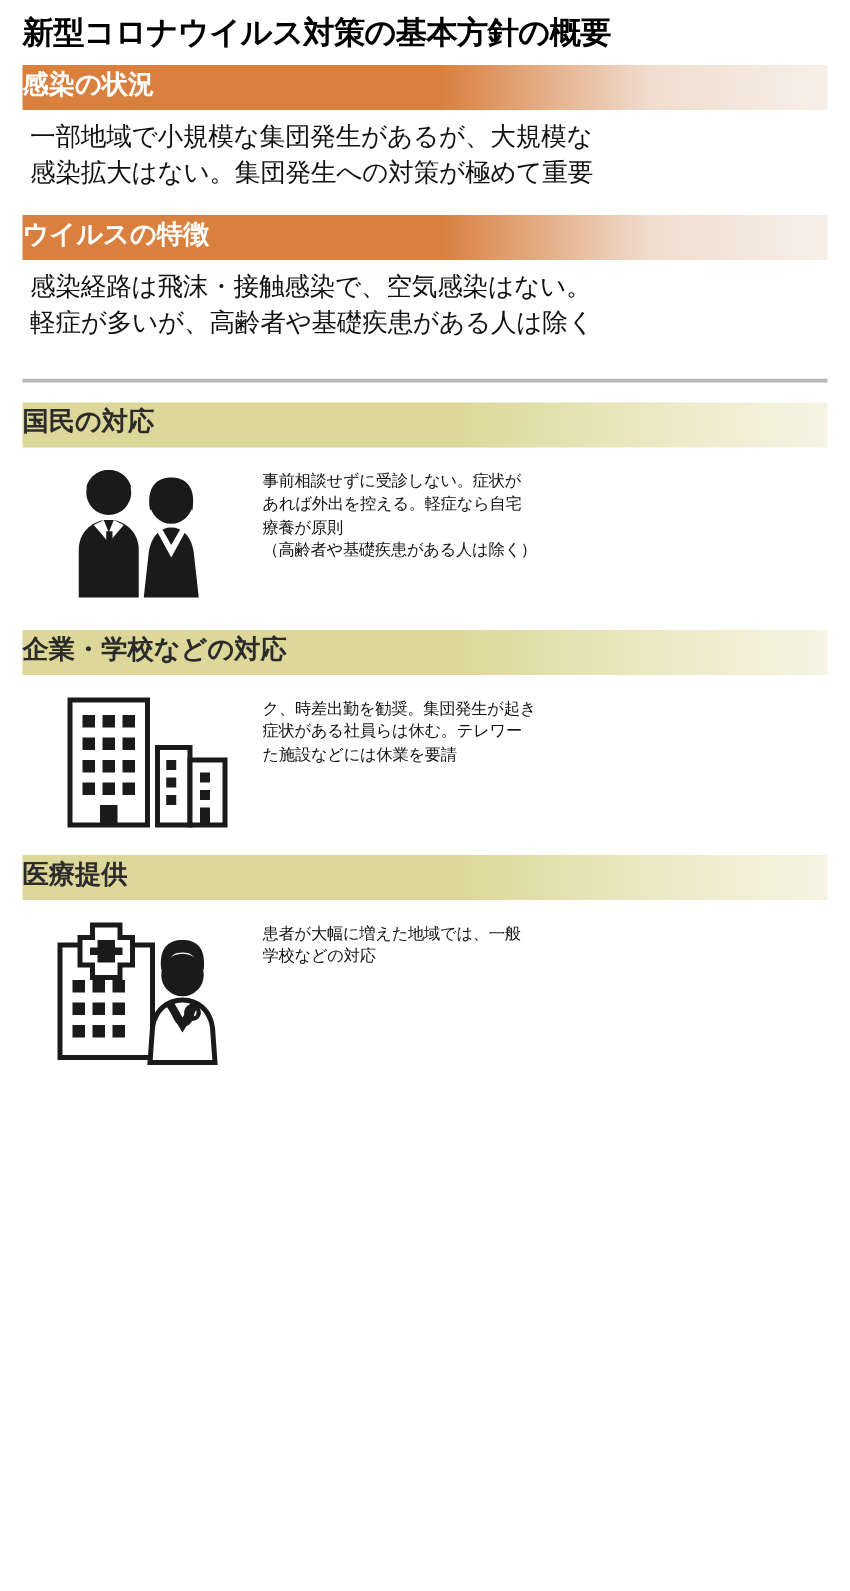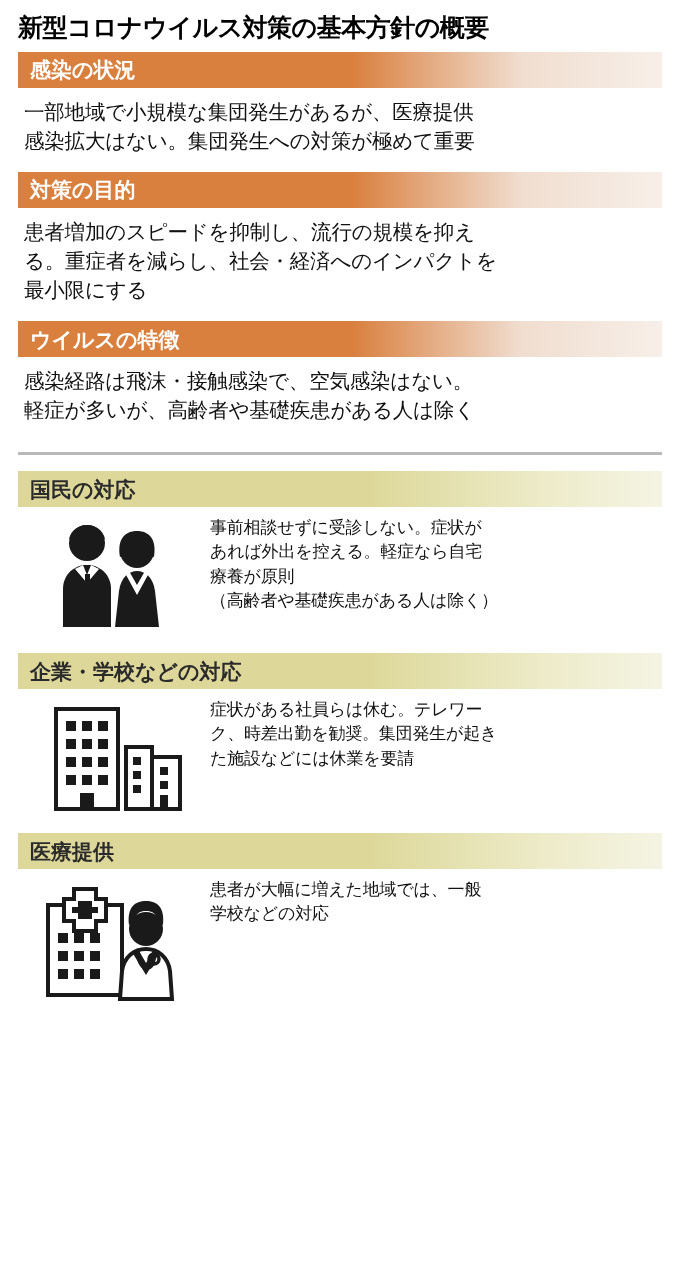--- a/index.html
+++ b/index.html
@@ -14,20 +14,21 @@
     color: #111111;
     position: relative;
     overflow: hidden;
   }
   .page {
     width: 680px;
     height: 1273px;
     box-sizing: border-box;
     padding: 0 18px;
     position: relative;
+    font-family: Liberation Mono, monospace;
   }
 
   
   .title-wrap {
     padding-top: 14px;
     padding-bottom: 8px;
   }
   .title {
     font-size: 25px;
     font-weight: bold;
@@ -36,21 +37,21 @@
     color: #000;
     white-space: nowrap;
   }
 
   
   .banner {
     height: 36px;
     display: flex;
     align-items: center;
     box-sizing: border-box;
-    padding-left: 12px;
+    padding-left: 0;
     position: relative;
   }
   .banner.orange {
     background: linear-gradient(to right, #d9803f 0%, #d9803f 52%, #f0ddcf 78%, #f7efe8 100%);
   }
   .banner.olive {
     background: linear-gradient(to right, #ddd89a 0%, #ddd89a 55%, #eceac6 80%, #f5f4e4 100%);
   }
   .banner-label {
     font-size: 21px;
@@ -86,23 +87,23 @@
   .icon-cell {
     width: 192px;
     min-width: 192px;
     display: flex;
     align-items: center;
     justify-content: center;
     padding-top: 10px;
   }
   .icon-text {
     flex: 1;
-    font-size: 17px;
+    font-size: 13px;
     line-height: 1.42;
-    padding: 9px 2px 12px 0;
+    padding: 19px 2px 12px 0;
     letter-spacing: -0.2px;
   }
   .icon-text p { margin: 0; }
 
   .sec-gap { margin-top: 16px; }
 
   svg { display: block; }
 </style>
 </head>
 <body>
@@ -113,35 +114,25 @@
     <div class="title">新型コロナウイルス対策の基本方針の概要</div>
   </div>
 
   <div class="top-block">
 
     <div class="section">
       <div class="banner orange">
         <span class="banner-label">感染の状況</span>
       </div>
       <div class="body-text">
-        <p>一部地域で小規模な集団発生があるが、医療提供</p>
+        <p>一部地域で小規模な集団発生があるが、大規模な</p>
         <p>感染拡大はない。集団発生への対策が極めて重要</p>
       </div>
     </div>
 
-    <div class="section">
-      <div class="banner orange">
-        <span class="banner-label">対策の目的</span>
-      </div>
-      <div class="body-text">
-        <p>患者増加のスピードを抑制し、流行の規模を抑え</p>
-        <p>る。重症者を減らし、社会・経済へのインパクトを</p>
-        <p>最小限にする</p>
-      </div>
-    </div>
 
     <div class="section">
       <div class="banner orange">
         <span class="banner-label">ウイルスの特徴</span>
       </div>
       <div class="body-text">
         <p>感染経路は飛沫・接触感染で、空気感染はない。</p>
         <p>軽症が多いが、高齢者や基礎疾患がある人は除く</p>
       </div>
     </div>
@@ -212,22 +203,22 @@
               <rect x="99" y="58" width="8" height="8"></rect>
               <rect x="99" y="72" width="8" height="8"></rect>
               <rect x="99" y="86" width="8" height="8"></rect>
               <rect x="126" y="68" width="8" height="8"></rect>
               <rect x="126" y="82" width="8" height="8"></rect>
               <rect x="126" y="96" width="8" height="14"></rect>
             </g>
           </svg>
         </div>
         <div class="icon-text">
+          <p>ク、時差出勤を勧奨。集団発生が起き</p>
           <p>症状がある社員らは休む。テレワー</p>
-          <p>ク、時差出勤を勧奨。集団発生が起き</p>
           <p>た施設などには休業を要請</p>
         </div>
       </div>
     </div>
 
     <div class="section sec-gap">
       <div class="banner olive">
         <span class="banner-label">医療提供</span>
       </div>
       <div class="icon-row">

